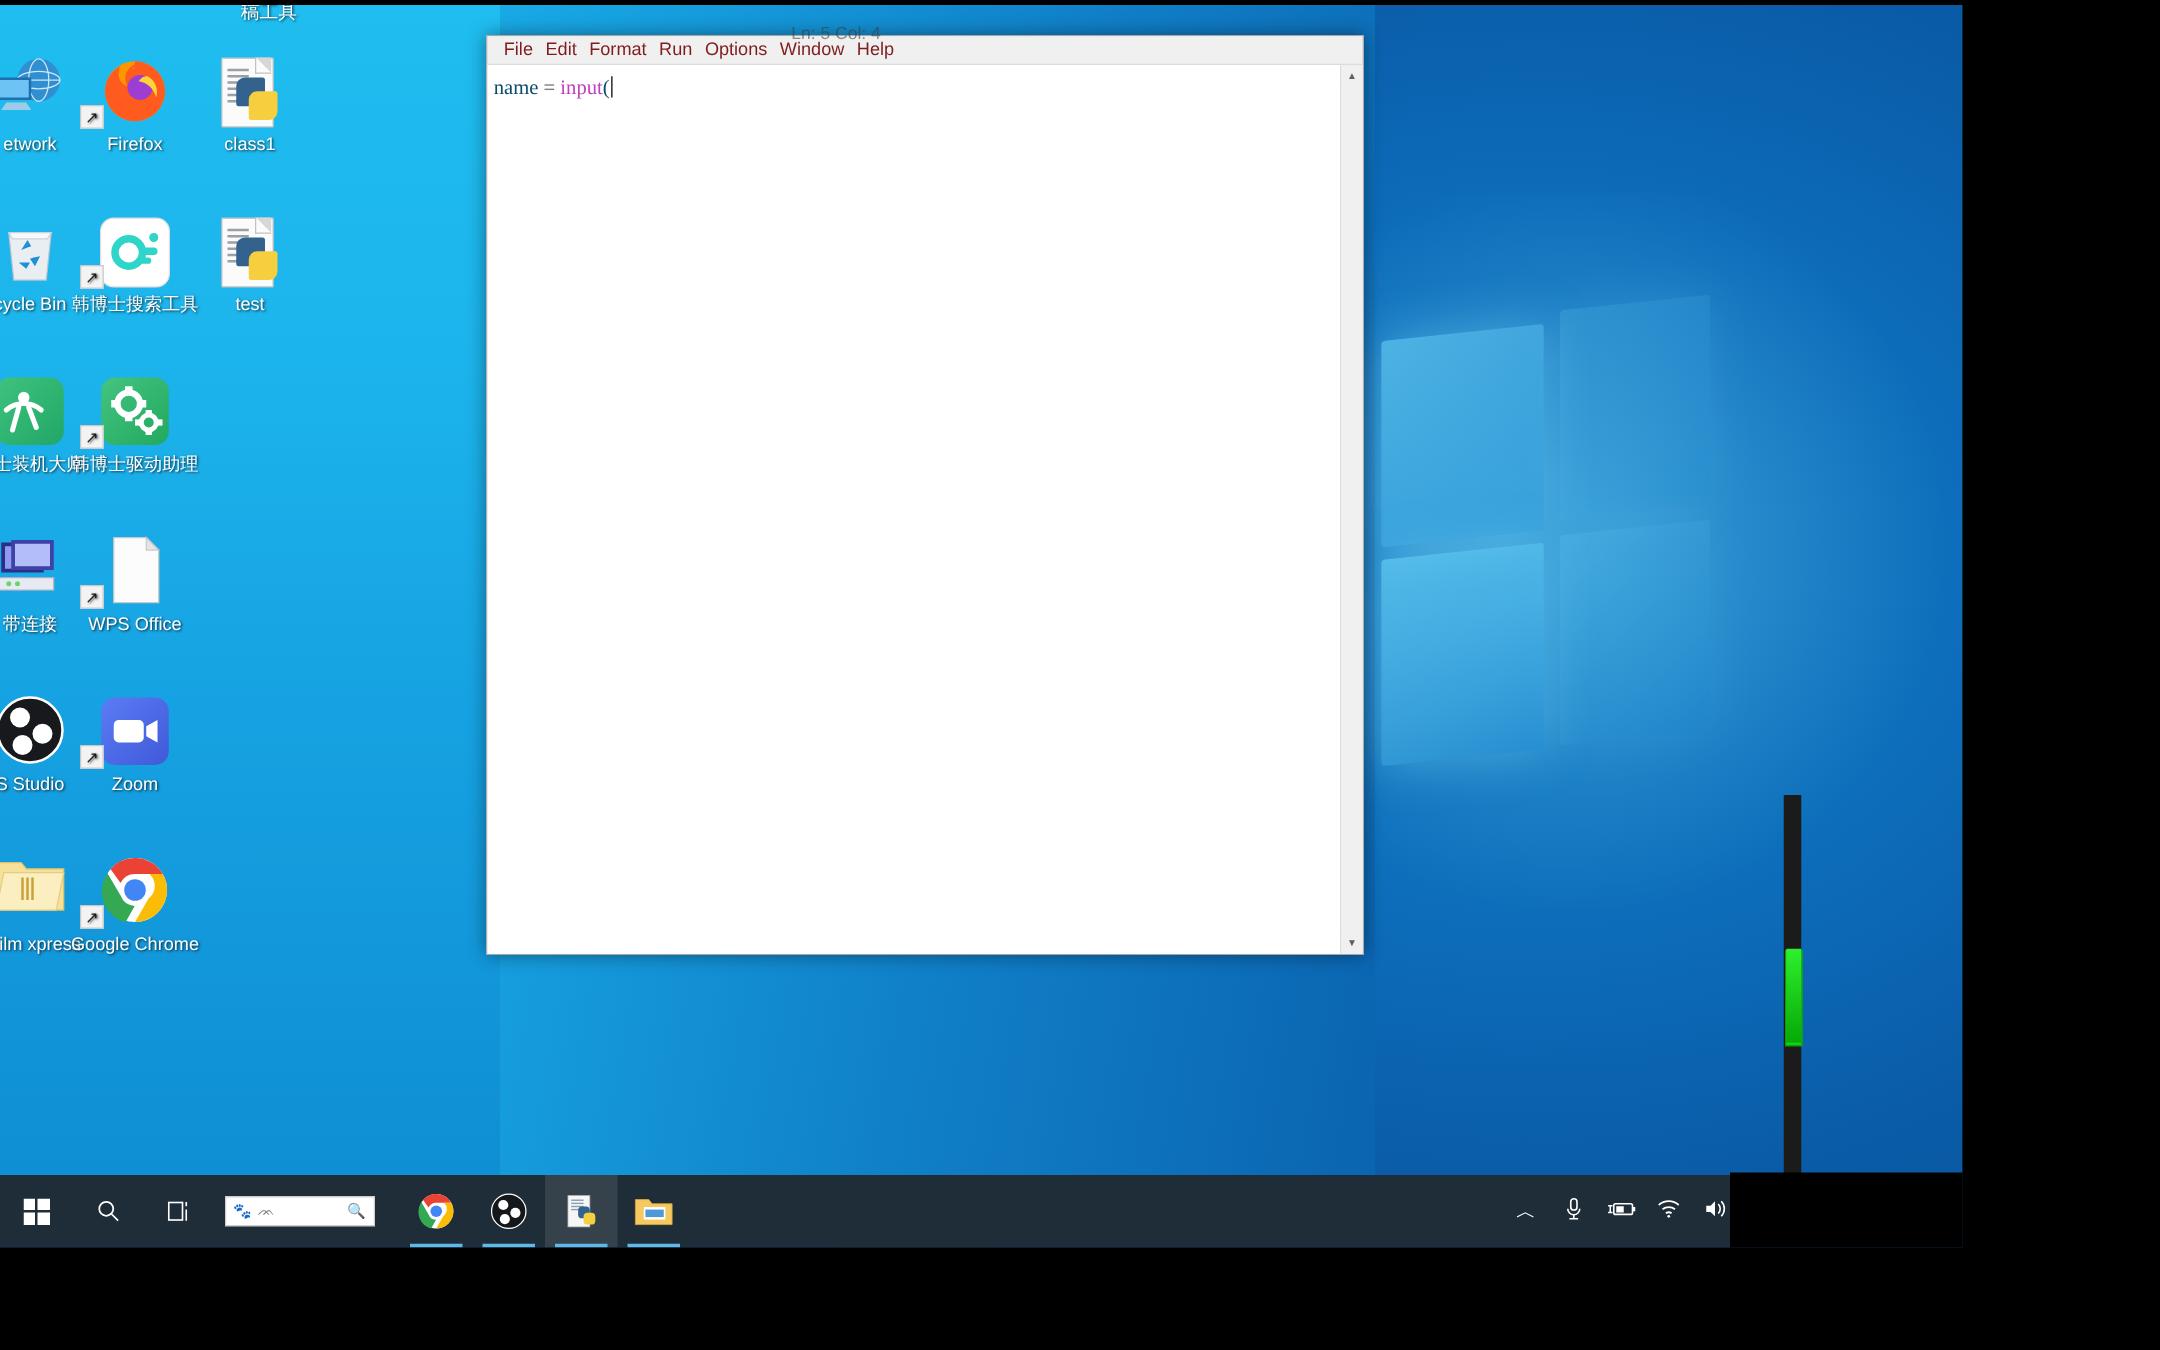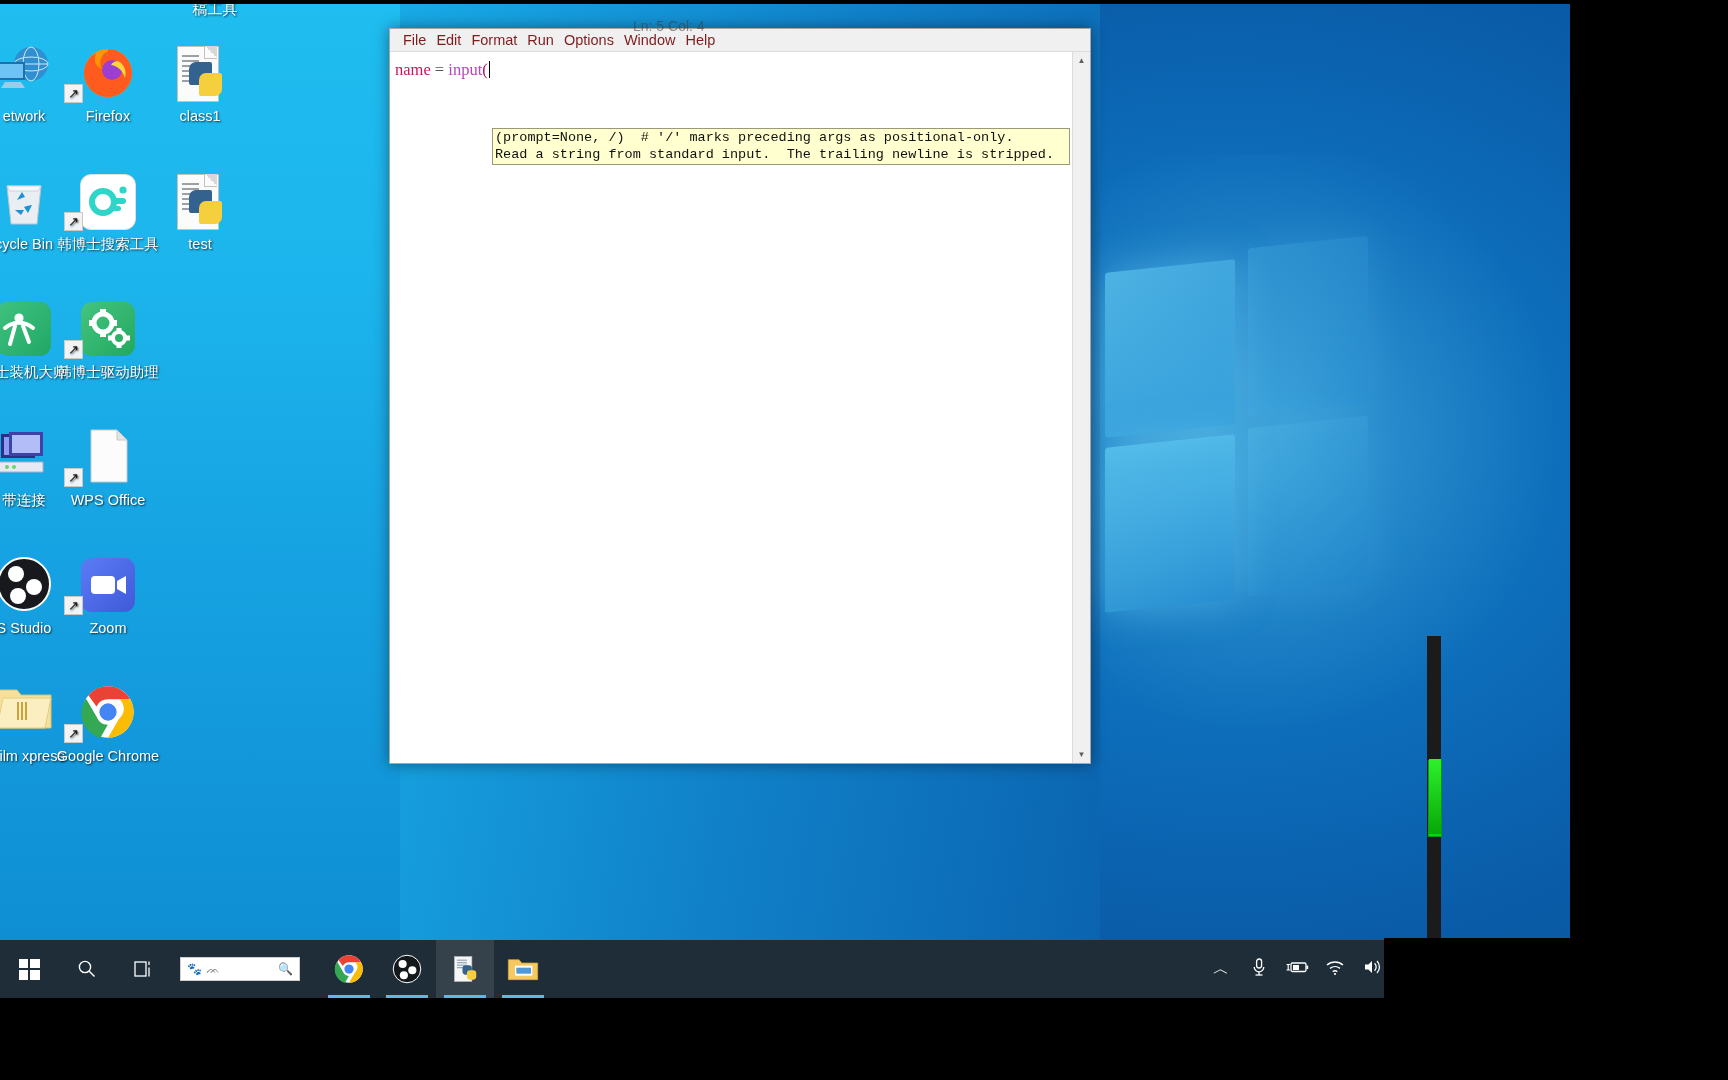--- a/index.html
+++ b/index.html
@@ -130,21 +130,21 @@
     flex:1; display:flex; background:#fff; position:relative; overflow:hidden;
   }
   #idle .editor {
     flex:1; position:relative; background:#fff; overflow:hidden;
   }
   #idle .codeline {
     position:absolute; left:5px; top:8px;
     font-family:"Liberation Serif", serif;
     font-size:16.5px; white-space:pre; color:#000;
   }
-  .tok-name { color:#be185d; }
+  .tok-name { color:#0c4a6e; }
   .tok-op   { color:#555; }
   .tok-fn   { color:#c040c0; }
   .caret {
     display:inline-block; width:1px; height:17px; background:#000;
     vertical-align:-3px; margin-left:1px;
     box-shadow:0 0 0 0 #000;
   }
   
   #calltip {
     position:absolute; left:102px; top:76px;
@@ -472,22 +472,20 @@
         <span>Run</span>
         <span>Options</span>
         <span>Window</span>
         <span>Help</span>
       </div>
 
     <div class="editorwrap">
       <div class="editor">
         <div class="codeline"><span class="tok-name">name </span><span class="tok-op">= </span><span class="tok-fn">input</span><span class="tok-name">(</span><span class="caret"></span></div>
 
-        <div id="calltip"><span>(prompt=None, /)  # '/' marks preceding args as positional-only.</span>
-<span>Read a string from standard input.  The trailing newline is stripped.</span></div>
 
       </div>
       <div class="vscroll">
         <div class="track"></div>
         <div class="arr" style="position:relative;z-index:2">▲</div>
         <div class="arr" style="position:relative;z-index:2">▼</div>
       </div>
     </div>
 
   </div>

